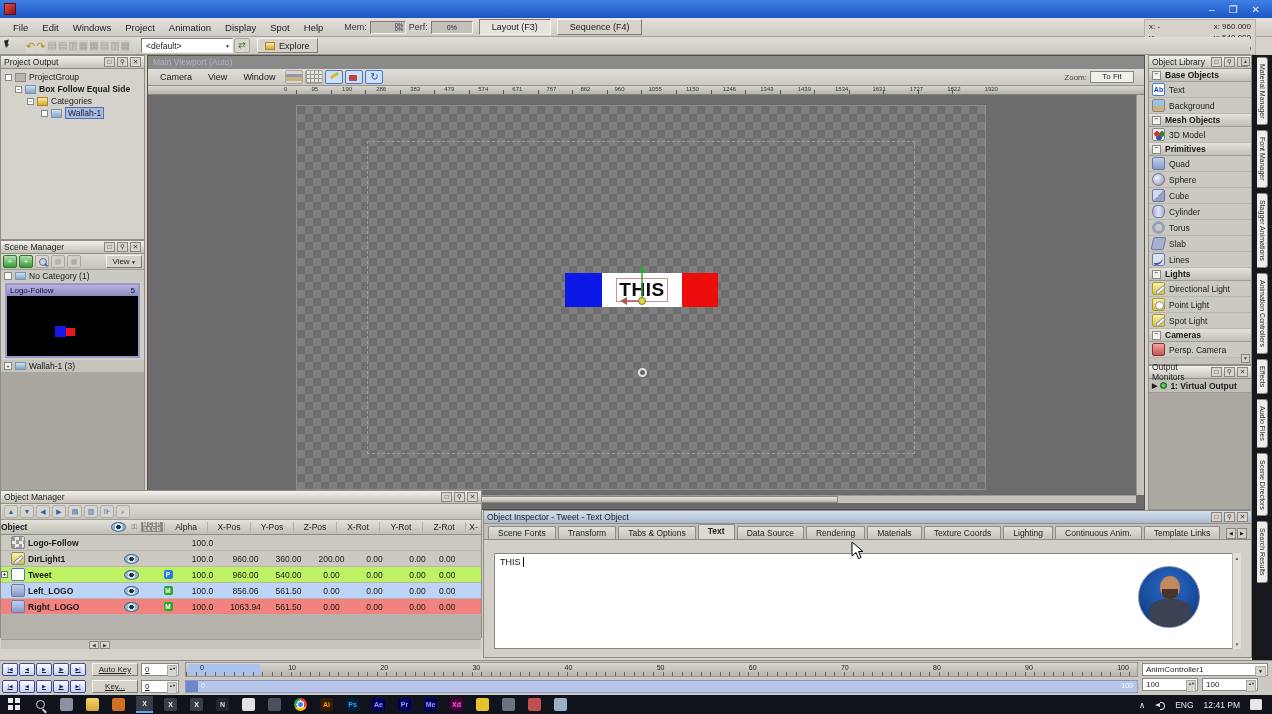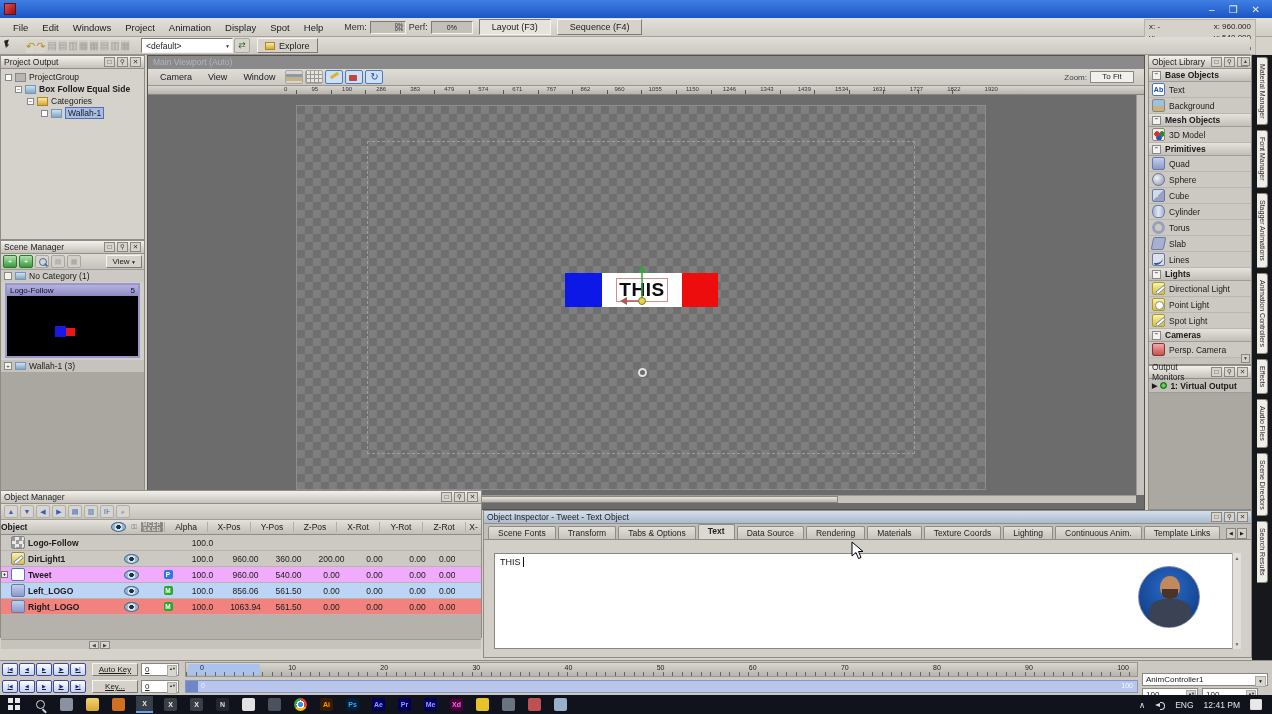--- a/index.html
+++ b/index.html
@@ -170,21 +170,21 @@
 .omi{width:14px;height:13px;border:1px solid #b2aea8;border-radius:2px;background:#d8d5ce;color:#2a62c2;font-size:7px;text-align:center;line-height:11px;}
 #omhead{height:15px;display:flex;background:linear-gradient(#e5e2db,#c2bfb8);border-bottom:1px solid #8f8b85;font-size:8.5px;align-items:center;}
 .c-name{width:120px;font-weight:bold;}
 .c-eye{width:20px;display:flex;justify-content:center;}
 .c-lock{width:14px;display:flex;justify-content:center;}
 .c-flag{width:26px;font-size:5px;line-height:5px;text-align:center;color:#fff;}
 .c-flag div{background:#8a8680;margin:0 1px;border-radius:1px;letter-spacing:1px;}
 .c-num{width:43px;text-align:center;border-left:1px solid #b2aea8;}
 .c-num:last-child{width:16px;overflow:hidden;}
 .omrow{height:16px;display:flex;align-items:center;font-size:8.5px;background:#ccc9c2;border-bottom:1px solid #b8b5ae;}
-.omrow[data-highlight="purple"]{background:#f0abfc;}
+.omrow[data-highlight="purple"]{background:#bef264;}
 .omrow[data-highlight="blue"]{background:#bcd4f6;}
 .omrow[data-highlight="red"]{background:#f2827e;}
 .omrow .c-name{display:flex;align-items:center;gap:3px;}
 .omrow .exp{width:7px;height:7px;border:1px solid #777;background:#eee;font-size:6px;line-height:5px;text-align:center;}
 .omrow .exp:empty{visibility:hidden;}
 .rowicon{width:14px;height:13px;border:1px solid #8a8680;border-radius:2px;background:#d8d5ce;font-size:7px;font-weight:bold;text-align:center;line-height:11px;flex:none;}
 .omrow[data-icon="group"] .rowicon{background:conic-gradient(#e8e8e8 25%,#9a9a9a 0 50%,#e8e8e8 0 75%,#9a9a9a 0) 0 0/7px 7px;}
 .omrow[data-icon="dirlight"] .rowicon{background:linear-gradient(#faf2a8,#d8c042);}
 .omrow[data-icon="dirlight"] .rowicon::after{content:"";display:block;margin:5px auto 0;width:9px;height:2px;background:#fff;border:1px solid #888;transform:rotate(-40deg);}
 .omrow[data-icon="text"] .rowicon{background:#fff;color:#1848c0;border-color:#4878c0;}
@@ -228,21 +228,21 @@
 .spin::after{content:"▲▼";position:absolute;right:1px;top:1px;font-size:4px;letter-spacing:-1px;line-height:5px;width:8px;color:#333;background:#d8d5ce;border:1px solid #aaa;text-align:center;height:10px;}
 #tlruler{position:relative;margin-left:6px;width:953px;height:15px;background:linear-gradient(#d8d5ce,#b8b5ae);border:1px solid #99958f;}
 #tlruler .hl{position:absolute;left:2px;top:1px;width:72px;height:11px;background:#a9c2ee;border-radius:2px;}
 #tlruler .ticks{position:absolute;left:0;bottom:0;width:100%;height:4px;background:repeating-linear-gradient(90deg,#666 0 1px,transparent 1px 9.53px);}
 #tlrlabels{position:absolute;left:14px;right:8px;top:1px;display:flex;justify-content:space-between;font-size:7px;color:#222;}
 #tltrack{position:relative;margin-left:6px;width:953px;height:13px;background:#b9c6ec;border:1px solid #8a96c2;}
 #tltrack .lseg{position:absolute;left:0;top:0;width:12px;height:11px;background:#6f87c7;}
 #tltrack .l0{position:absolute;left:15px;top:1px;font-size:7px;color:#eef2ff;}
 #tltrack .l100{position:absolute;right:4px;top:1px;font-size:7px;color:#f8faff;}
 #tlctrl{position:absolute;right:4px;top:2px;width:126px;}
-#animsel{height:13px;background:#fff;border:1px solid #8a8680;font-size:8px;display:flex;align-items:center;padding-left:3px;position:relative;margin-top:10px;}
+#animsel{height:13px;background:#fff;border:1px solid #8a8680;font-size:8px;display:flex;align-items:center;padding-left:3px;position:relative;}
 #animsel::after{content:"▼";position:absolute;right:1px;top:2px;font-size:5px;background:#d8d5ce;border:1px solid #aaa;width:9px;text-align:center;height:9px;line-height:8px;}
 #tlctrl .row2{display:flex;gap:4px;margin-top:2px;}
 #tlctrl .spin{margin-left:0;width:56px;}
 
 
 #task{left:0;top:695px;width:1272px;height:19px;background:#10131c;display:flex;align-items:center;padding-left:6px;gap:9px;}
 .tico{width:17px;height:17px;display:flex;align-items:center;justify-content:center;flex:none;position:relative;}
 .tico .sq{width:13px;height:13px;border-radius:2px;font-size:7px;font-weight:bold;display:flex;align-items:center;justify-content:center;}
 .tico[data-kind="start"] .sq{background:transparent;}
 .tico[data-kind="start"] .sq::before{content:"";width:5px;height:5px;background:#e8e8e8;box-shadow:7px 0 #e8e8e8,0 7px #e8e8e8,7px 7px #e8e8e8;position:absolute;left:2px;top:2px;}

